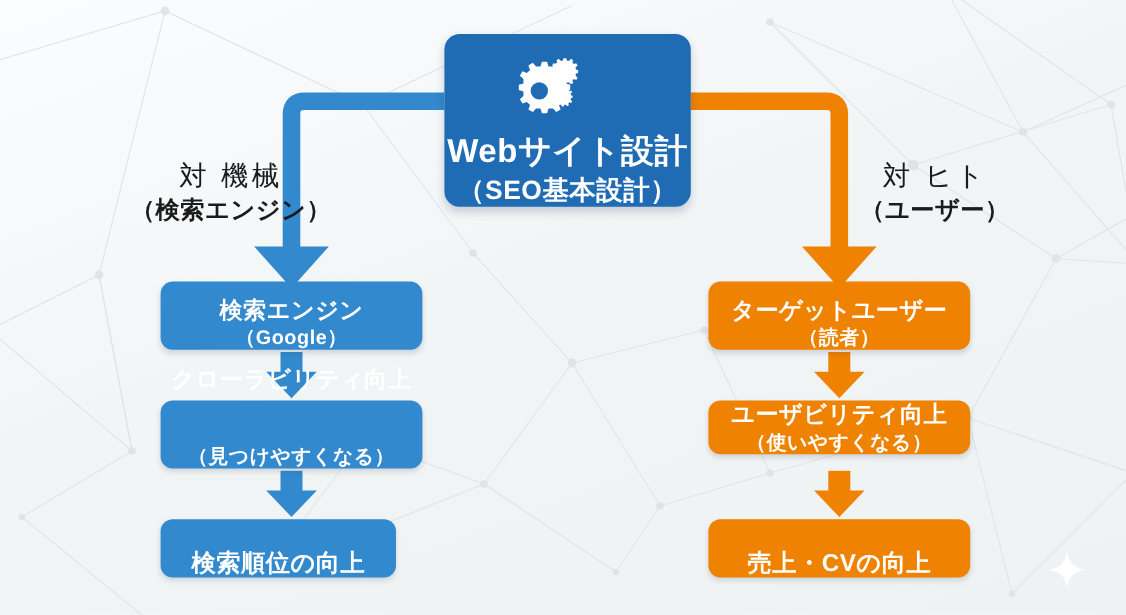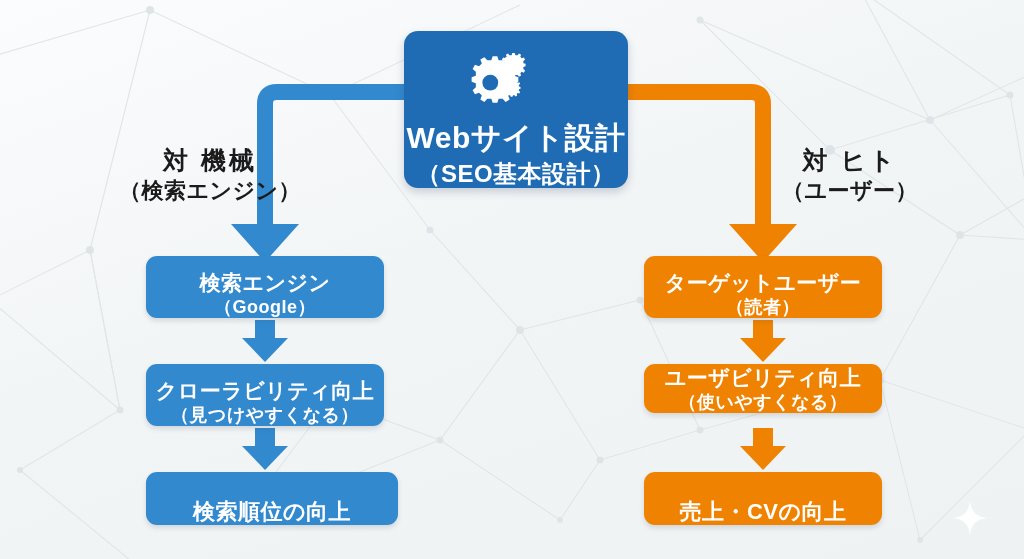--- a/index.html
+++ b/index.html
@@ -66,21 +66,21 @@
 
   
   .side-label {
     position: absolute;
     text-align: center;
     color: #1b1b1b;
     white-space: nowrap;
   }
   .side-label .sl-main {
     font-size: 25px;
-    font-weight: bold;
+    font-weight: normal;
     letter-spacing: 3px;
     display: block;
     line-height: 1.1;
   }
   .side-label .sl-sub {
     font-size: 22px;
     font-weight: bold;
     letter-spacing: 0.5px;
     display: block;
     margin-top: 4px;
@@ -88,22 +88,22 @@
   }
   #label-left  { left: 110px; top: 147px; width: 200px; }
   #label-right { left: 750px; top: 147px; width: 200px; }
 
   
   .col-box .node-line1 { font-size: 21px; }
   .col-box .node-line2 { font-size: 18px; margin-top: 1px; }
   .col-box.single .node-line1 { font-size: 22px; }
 
   #box-l1 { left: 146px; top: 256px; width: 238px; height: 62px; }
-  #box-l2 { left: 146px; top: 364px; width: 238px; height: 62px; }
-  #box-l3 { left: 146px; top: 472px; width: 252px; height: 53px; }
+  #box-l2 { left: 146px; top: 364px; width: 238px; height: 62px; gap: 45px; }
+  #box-l3 { left: 146px; top: 472px; width: 214px; height: 53px; }
   #box-r1 { left: 644px; top: 256px; width: 238px; height: 62px; }
   #box-r2 { left: 644px; top: 364px; width: 238px; height: 49px; }
   #box-r3 { left: 644px; top: 472px; width: 238px; height: 53px; }
 
   #sparkle {
     position: absolute;
     left: 952px;
     top: 500px;
     width: 36px;
     height: 36px;

